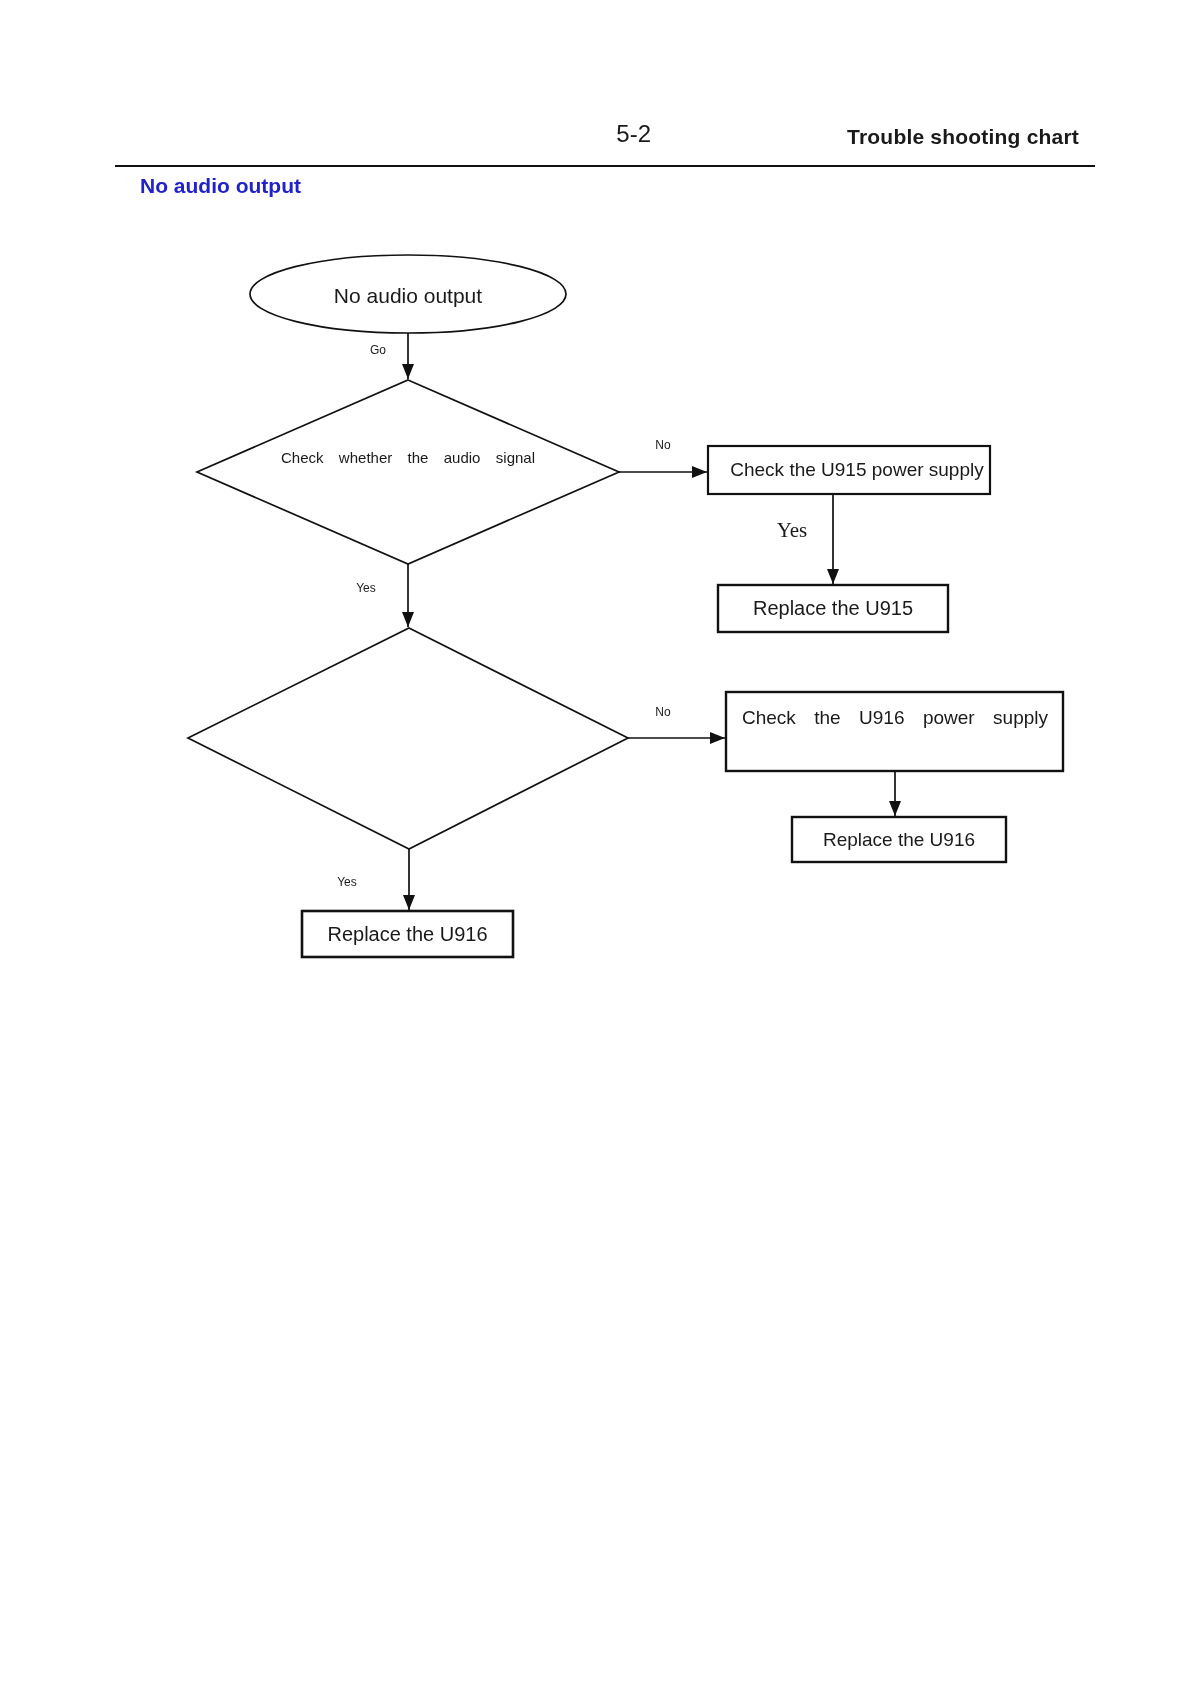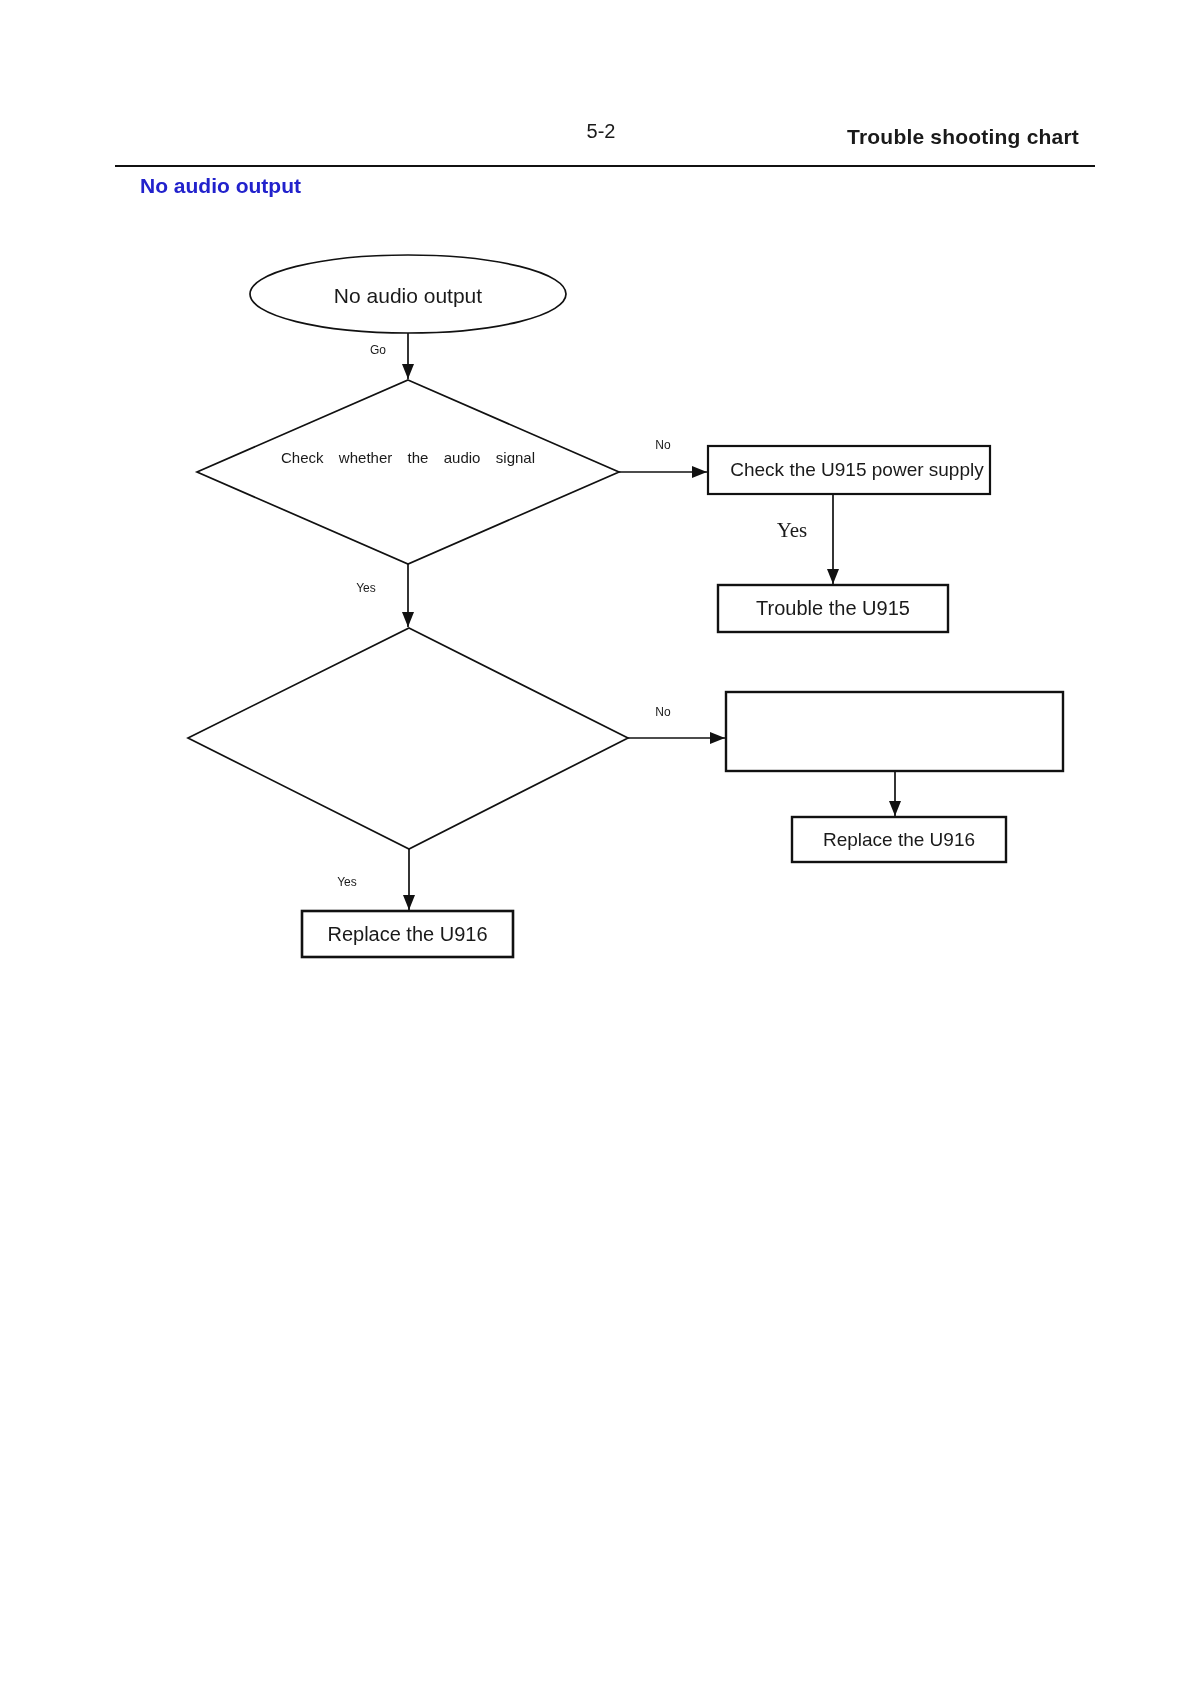--- a/index.html
+++ b/index.html
@@ -11,21 +11,21 @@
     background: #ffffff;
     font-family: "Liberation Sans", sans-serif;
     color: #1a1a1a;
     overflow: hidden;
   }
   .abs { position: absolute; }
 
   
   .page-number {
     top: 120px; left: 551px; width: 100px;
-    text-align: center; font-size: 20px;
+    text-align: right; font-size: 24px;
   }
   .header-title {
     top: 125px; right: 100px;
     font-size: 21px; font-weight: bold;
     letter-spacing: 0.2px;
     margin-left: 17px;
   }
   .header-rule {
     top: 165px; left: 115px; width: 980px; height: 0;
     border-top: 2px solid #111;
@@ -133,26 +133,27 @@
     <div class="jline">Check whether the audio signal</div>
   </div>
 
   <div class="abs fc-text edge-label no1-label">No</div>
   <div class="abs fc-text edge-label yes1-label">Yes</div>
 
   <div class="abs box-text u915-power-text">Check the U915 power supply</div>
 
   <div class="abs fc-text yes-serif-label">Yes</div>
 
-  <div class="abs box-text replace-u915-text">Trouble the U915</div>
+  <div class="abs box-text replace-u915-text">Replace the U915</div>
 
 
   <div class="abs fc-text edge-label no2-label">No</div>
   <div class="abs fc-text edge-label yes2-label">Yes</div>
 
   <div class="abs fc-text u916-power-text">
+    <div class="jline">Check the U916 power supply</div>
   </div>
 
   <div class="abs box-text replace-u916-right-text">Replace the U916</div>
 
   <div class="abs box-text replace-u916-bottom-text">Replace the U916</div>
 
 </div>
 
 </body></html>

